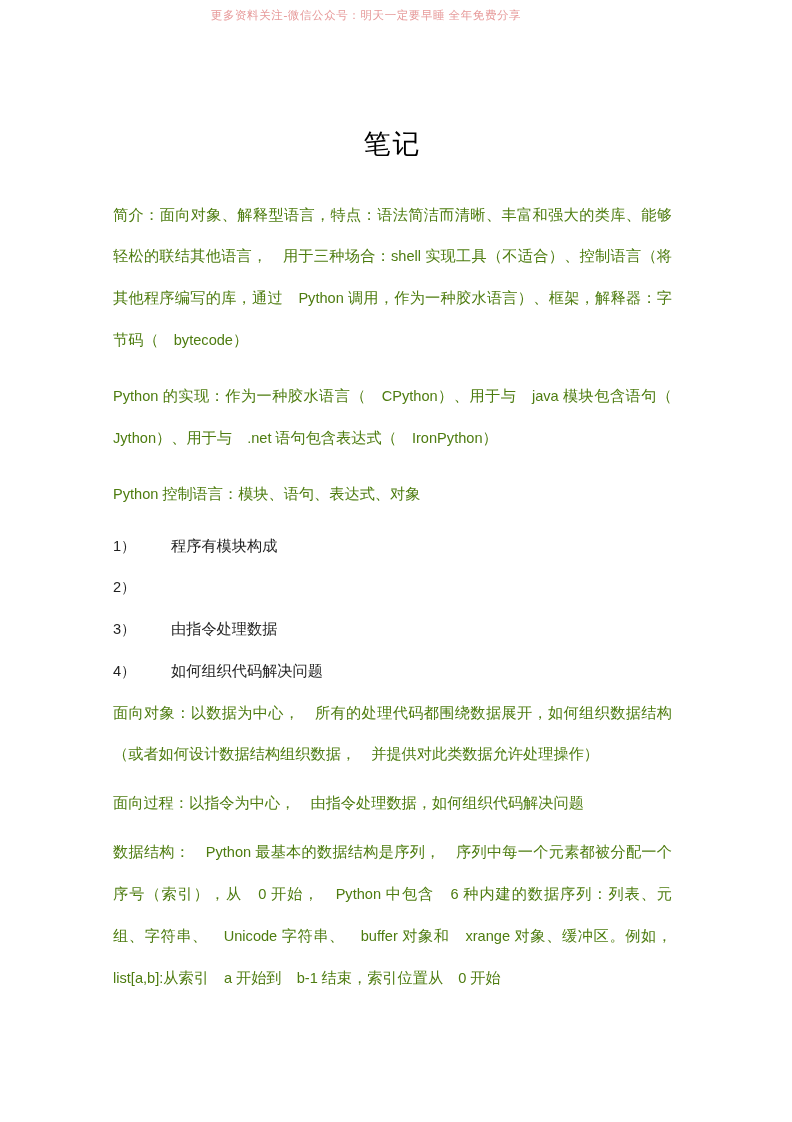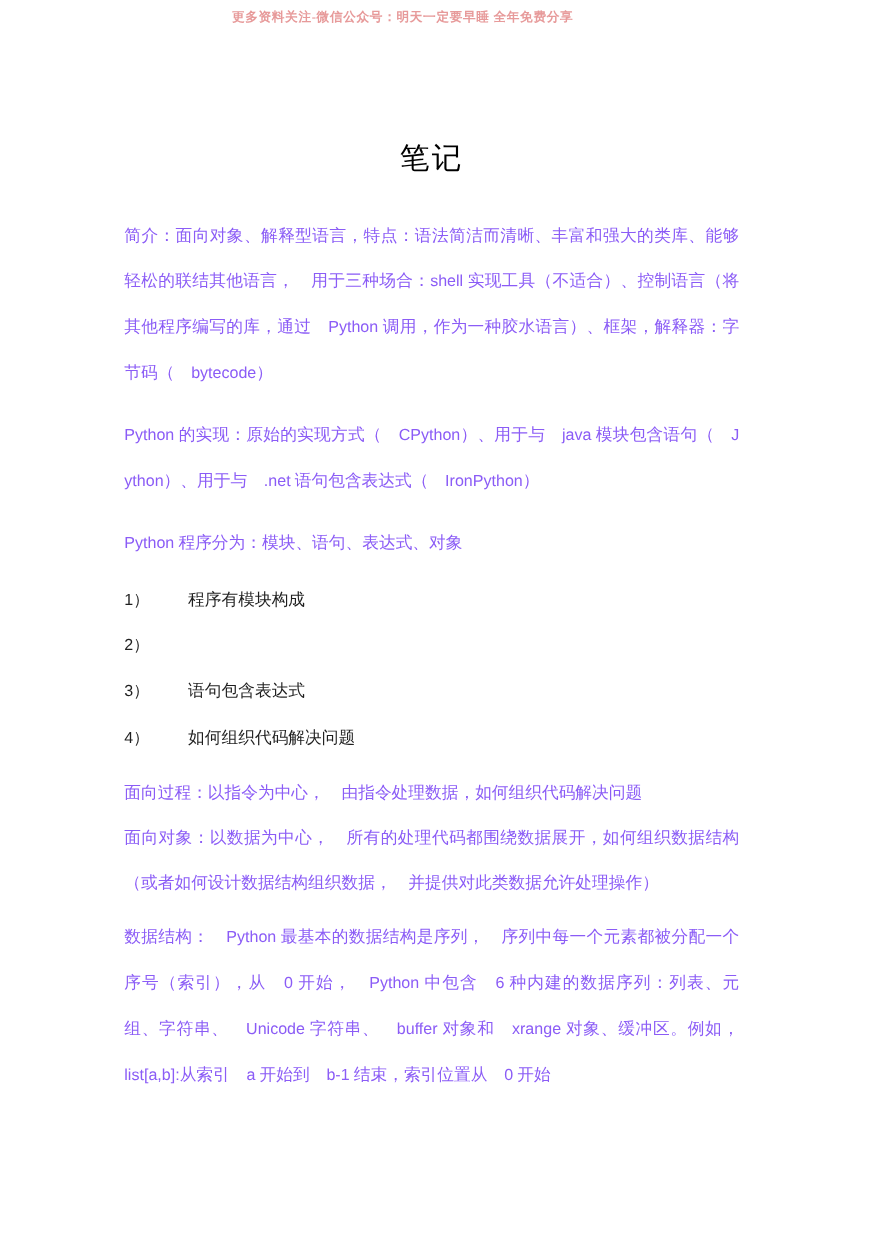--- a/index.html
+++ b/index.html
@@ -19,21 +19,21 @@
 
   
   .watermark {
     position: absolute;
     top: 8px;
     left: 0;
     width: 732px;
     text-align: center;
     font-family: "Liberation Serif", "DejaVu Serif", serif;
     font-size: 11.5px;
-    font-weight: bold;
+    font-weight: normal;
     letter-spacing: 0.6px;
     color: #e79a9a;
     white-space: nowrap;
     user-select: none;
   }
 
   
   .page {
     position: absolute;
     top: 0;
@@ -59,21 +59,21 @@
   .body-block {
     padding-top: 34px;
   }
 
   p.para {
     margin: 0;
     font-size: 15.2px;
     line-height: 41px;
     text-align: justify;
     text-justify: inter-ideograph;
-    color: #8b5cf6;
+    color: #4d7c0f;
     word-break: break-all;
   }
 
   p.gap-before { margin-top: 14px; }
   p.gap-small  { margin-top: 8px; }
 
   
   .lat {
     font-family: "Liberation Sans", "DejaVu Sans", sans-serif;
     font-size: 14.6px;
@@ -109,42 +109,42 @@
 <div class="watermark">更多资料关注-微信公众号：明天一定要早睡 全年免费分享</div>
 
 <div class="page">
 
   <h1 class="doc-title">笔记</h1>
 
   <div class="body-block">
 
     <p class="para"><span>简介：</span><span>面向对象、解释型语言，特点：语法简洁而清晰、丰富和强大的类库、能够轻松的联结其他语言，　用于三种场合：</span><span class="lat">shell</span> <span>实现工具（不适合）、控制语言（将其他程序编写的库，通过　</span><span class="lat">Python</span> <span>调用，作为一种胶水语言）、框架，解释器：字节码（　</span><span class="lat">bytecode</span><span>）</span></p>
 
-    <p class="para gap-before"><span class="lat">Python</span> <span>的实现：原始的实现方式（　</span><span class="lat">CPython</span><span>）、用于与　</span><span class="lat">java</span> <span>模块包含语句（　</span><span class="lat">Jython</span><span>）、用于与　</span><span class="lat">.net</span> <span>语句包含表达式（　</span><span class="lat">IronPython</span><span>）</span></p>
+    <p class="para gap-before"><span class="lat">Python</span> <span>的实现：作为一种胶水语言（　</span><span class="lat">CPython</span><span>）、用于与　</span><span class="lat">java</span> <span>模块包含语句（　</span><span class="lat">Jython</span><span>）、用于与　</span><span class="lat">.net</span> <span>语句包含表达式（　</span><span class="lat">IronPython</span><span>）</span></p>
 
-    <p class="para gap-before"><span class="lat">Python</span> <span>程序分为：模块、语句、表达式、对象</span></p>
+    <p class="para gap-before"><span class="lat">Python</span> <span>控制语言：模块、语句、表达式、对象</span></p>
 
     <ol class="numlist">
       <li>
           <span class="marker">1）</span>
           <span class="item-text">程序有模块构成</span>
         </li>
       <li>
           <span class="marker">2）</span>
         </li>
       <li>
           <span class="marker">3）</span>
-          <span class="item-text">语句包含表达式</span>
+          <span class="item-text">由指令处理数据</span>
         </li>
       <li>
           <span class="marker">4）</span>
           <span class="item-text">如何组织代码解决问题</span>
         </li>
     </ol>
 
+    <p class="para">面向对象：以数据为中心，　所有的处理代码都围绕数据展开，如何组织数据结构（或者如何设计数据结构组织数据，　并提供对此类数据允许处理操作）</p>
+
     <p class="para gap-small">面向过程：以指令为中心，　由指令处理数据，如何组织代码解决问题</p>
-
-    <p class="para">面向对象：以数据为中心，　所有的处理代码都围绕数据展开，如何组织数据结构（或者如何设计数据结构组织数据，　并提供对此类数据允许处理操作）</p>
 
     <p class="para gap-small"><span>数据结构：　</span><span class="lat">Python</span> <span>最基本的数据结构是序列，　序列中每一个元素都被分配一个序号（索引），从　</span><span class="lat">0</span> <span>开始，　</span><span class="lat">Python</span> <span>中包含　</span><span class="lat">6</span> <span>种内建的数据序列：列表、元组、字符串、　</span><span class="lat">Unicode</span> <span>字符串、　</span><span class="lat">buffer</span> <span>对象和　</span><span class="lat">xrange</span> <span>对象、缓冲区。例如，　</span><span class="lat">list[a,b]:</span><span>从索引　</span><span class="lat">a</span> <span>开始到　</span><span class="lat">b-1</span> <span>结束，索引位置从　</span><span class="lat">0</span> <span>开始</span></p>
 
   </div>
 </div>
 
 </body></html>

